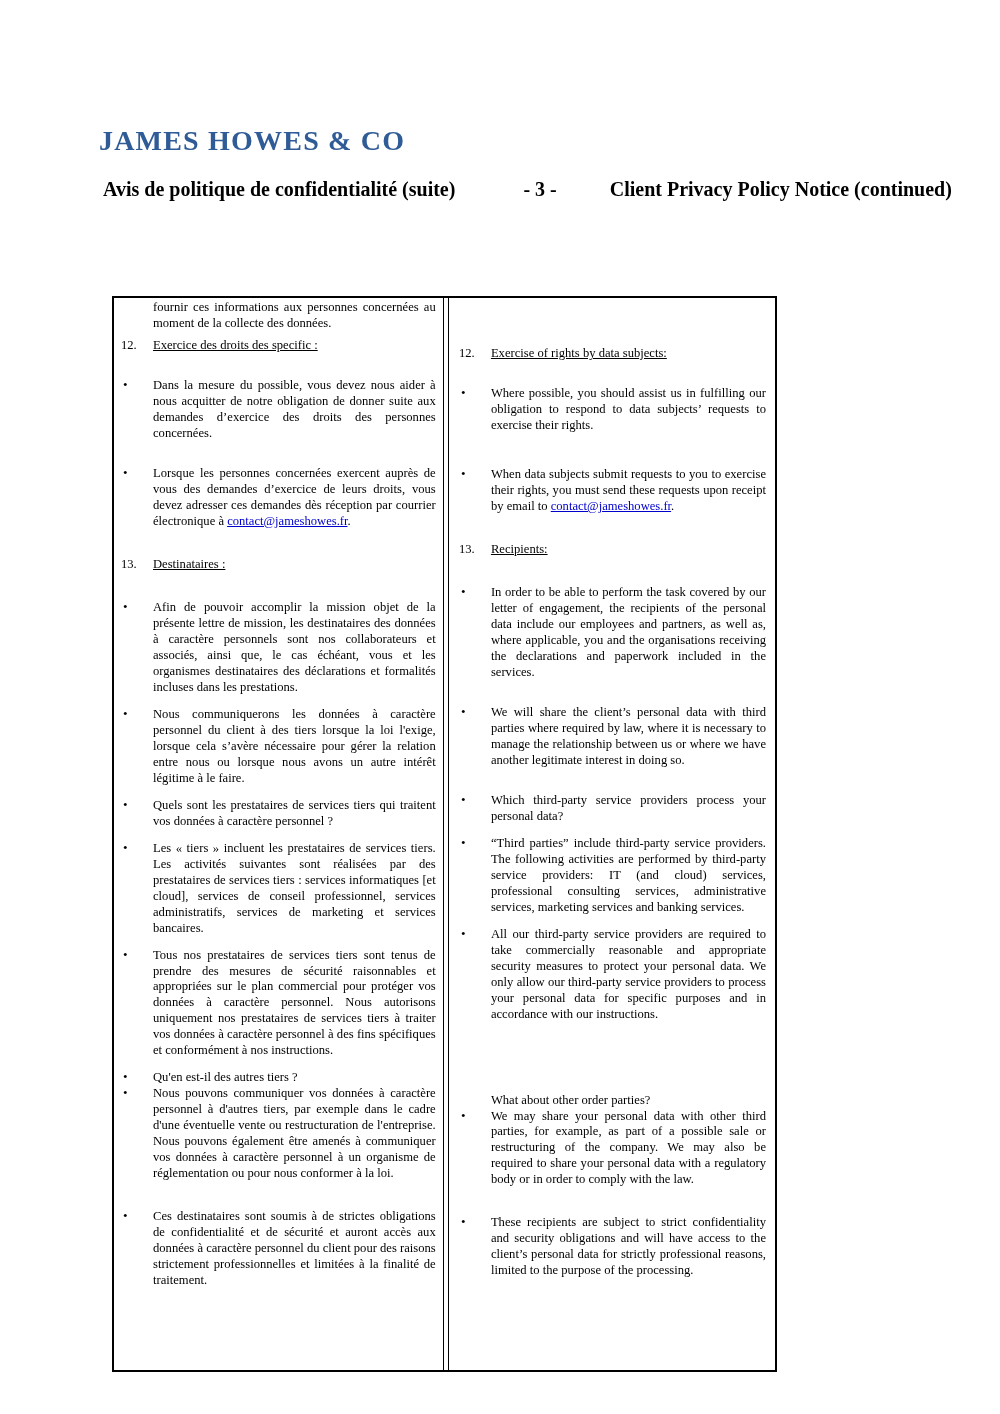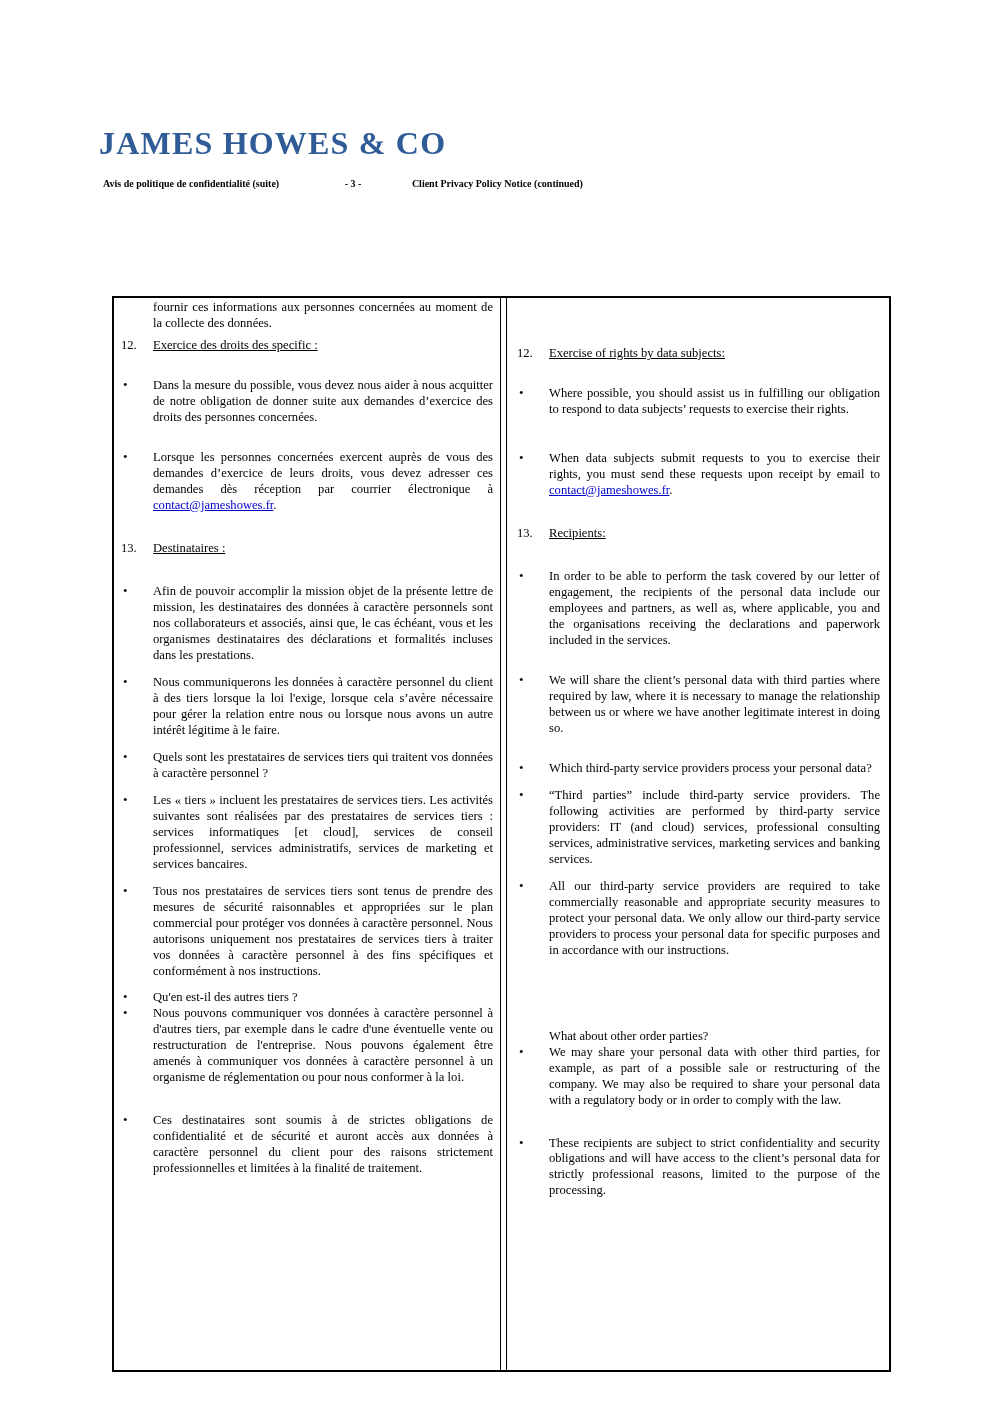--- a/index.html
+++ b/index.html
@@ -18,33 +18,33 @@
 
   
   #letterhead {
     position: absolute;
     left: 99px;
     top: 126px;
     width: 800px;
   }
   #firm-name {
     font-family: "Liberation Serif", serif;
-    font-size: 32px;
+    font-size: 28px;
     font-weight: bold;
     letter-spacing: 1.2px;
     color: #2f5c96;
     line-height: 1.1;
     white-space: nowrap;
   }
   #subtitle-row {
     position: absolute;
     left: 103px;
     top: 178px;
     width: 790px;
-    font-size: 10px;
+    font-size: 20px;
     font-weight: bold;
     font-family: "Liberation Serif", serif;
     white-space: nowrap;
   }
   #subtitle-row .sub-fr {
     display: inline-block;
   }
   #subtitle-row .sub-page {
     display: inline-block;
     margin-left: 63px;
@@ -52,21 +52,21 @@
   #subtitle-row .sub-en {
     display: inline-block;
     margin-left: 48px;
   }
 
   
   #policy-table {
     position: absolute;
     left: 112px;
     top: 296px;
-    width: 779px;
+    width: 665px;
     height: 1076px;
     box-sizing: border-box;
     border: 2.5px solid #000000;
     display: flex;
     background: #ffffff;
   }
   .col {
     box-sizing: border-box;
     position: relative;
     overflow: hidden;

